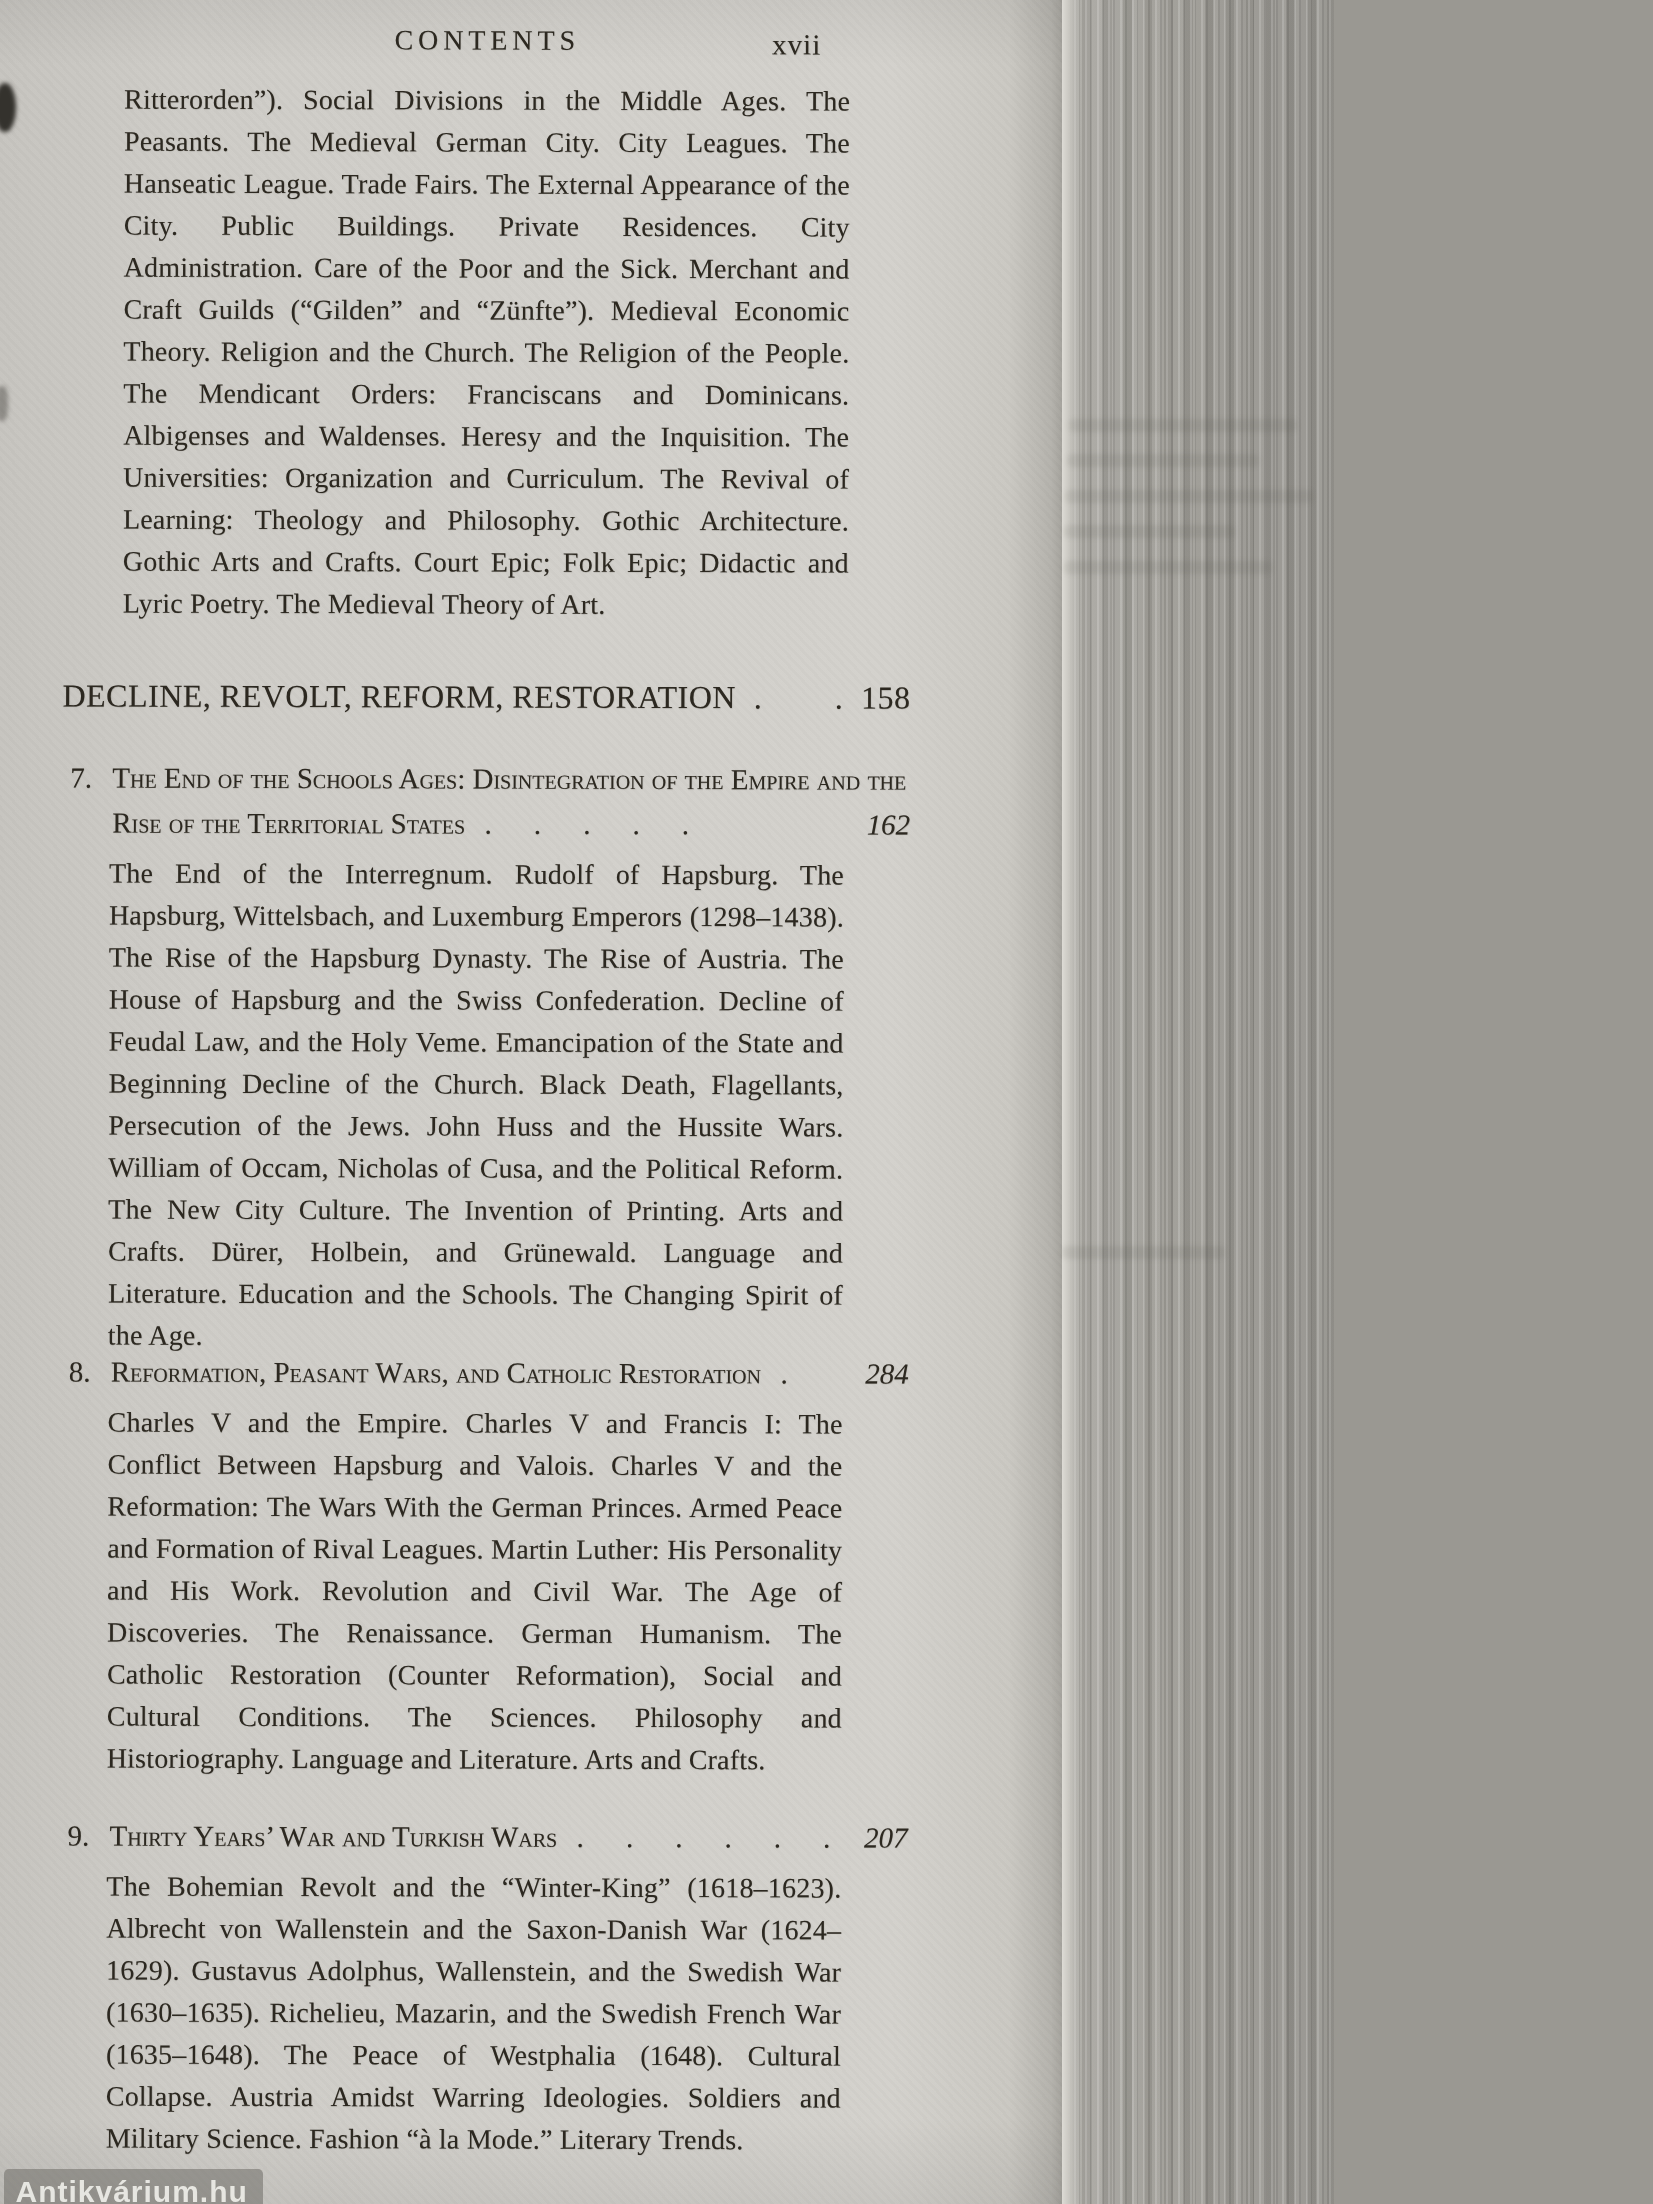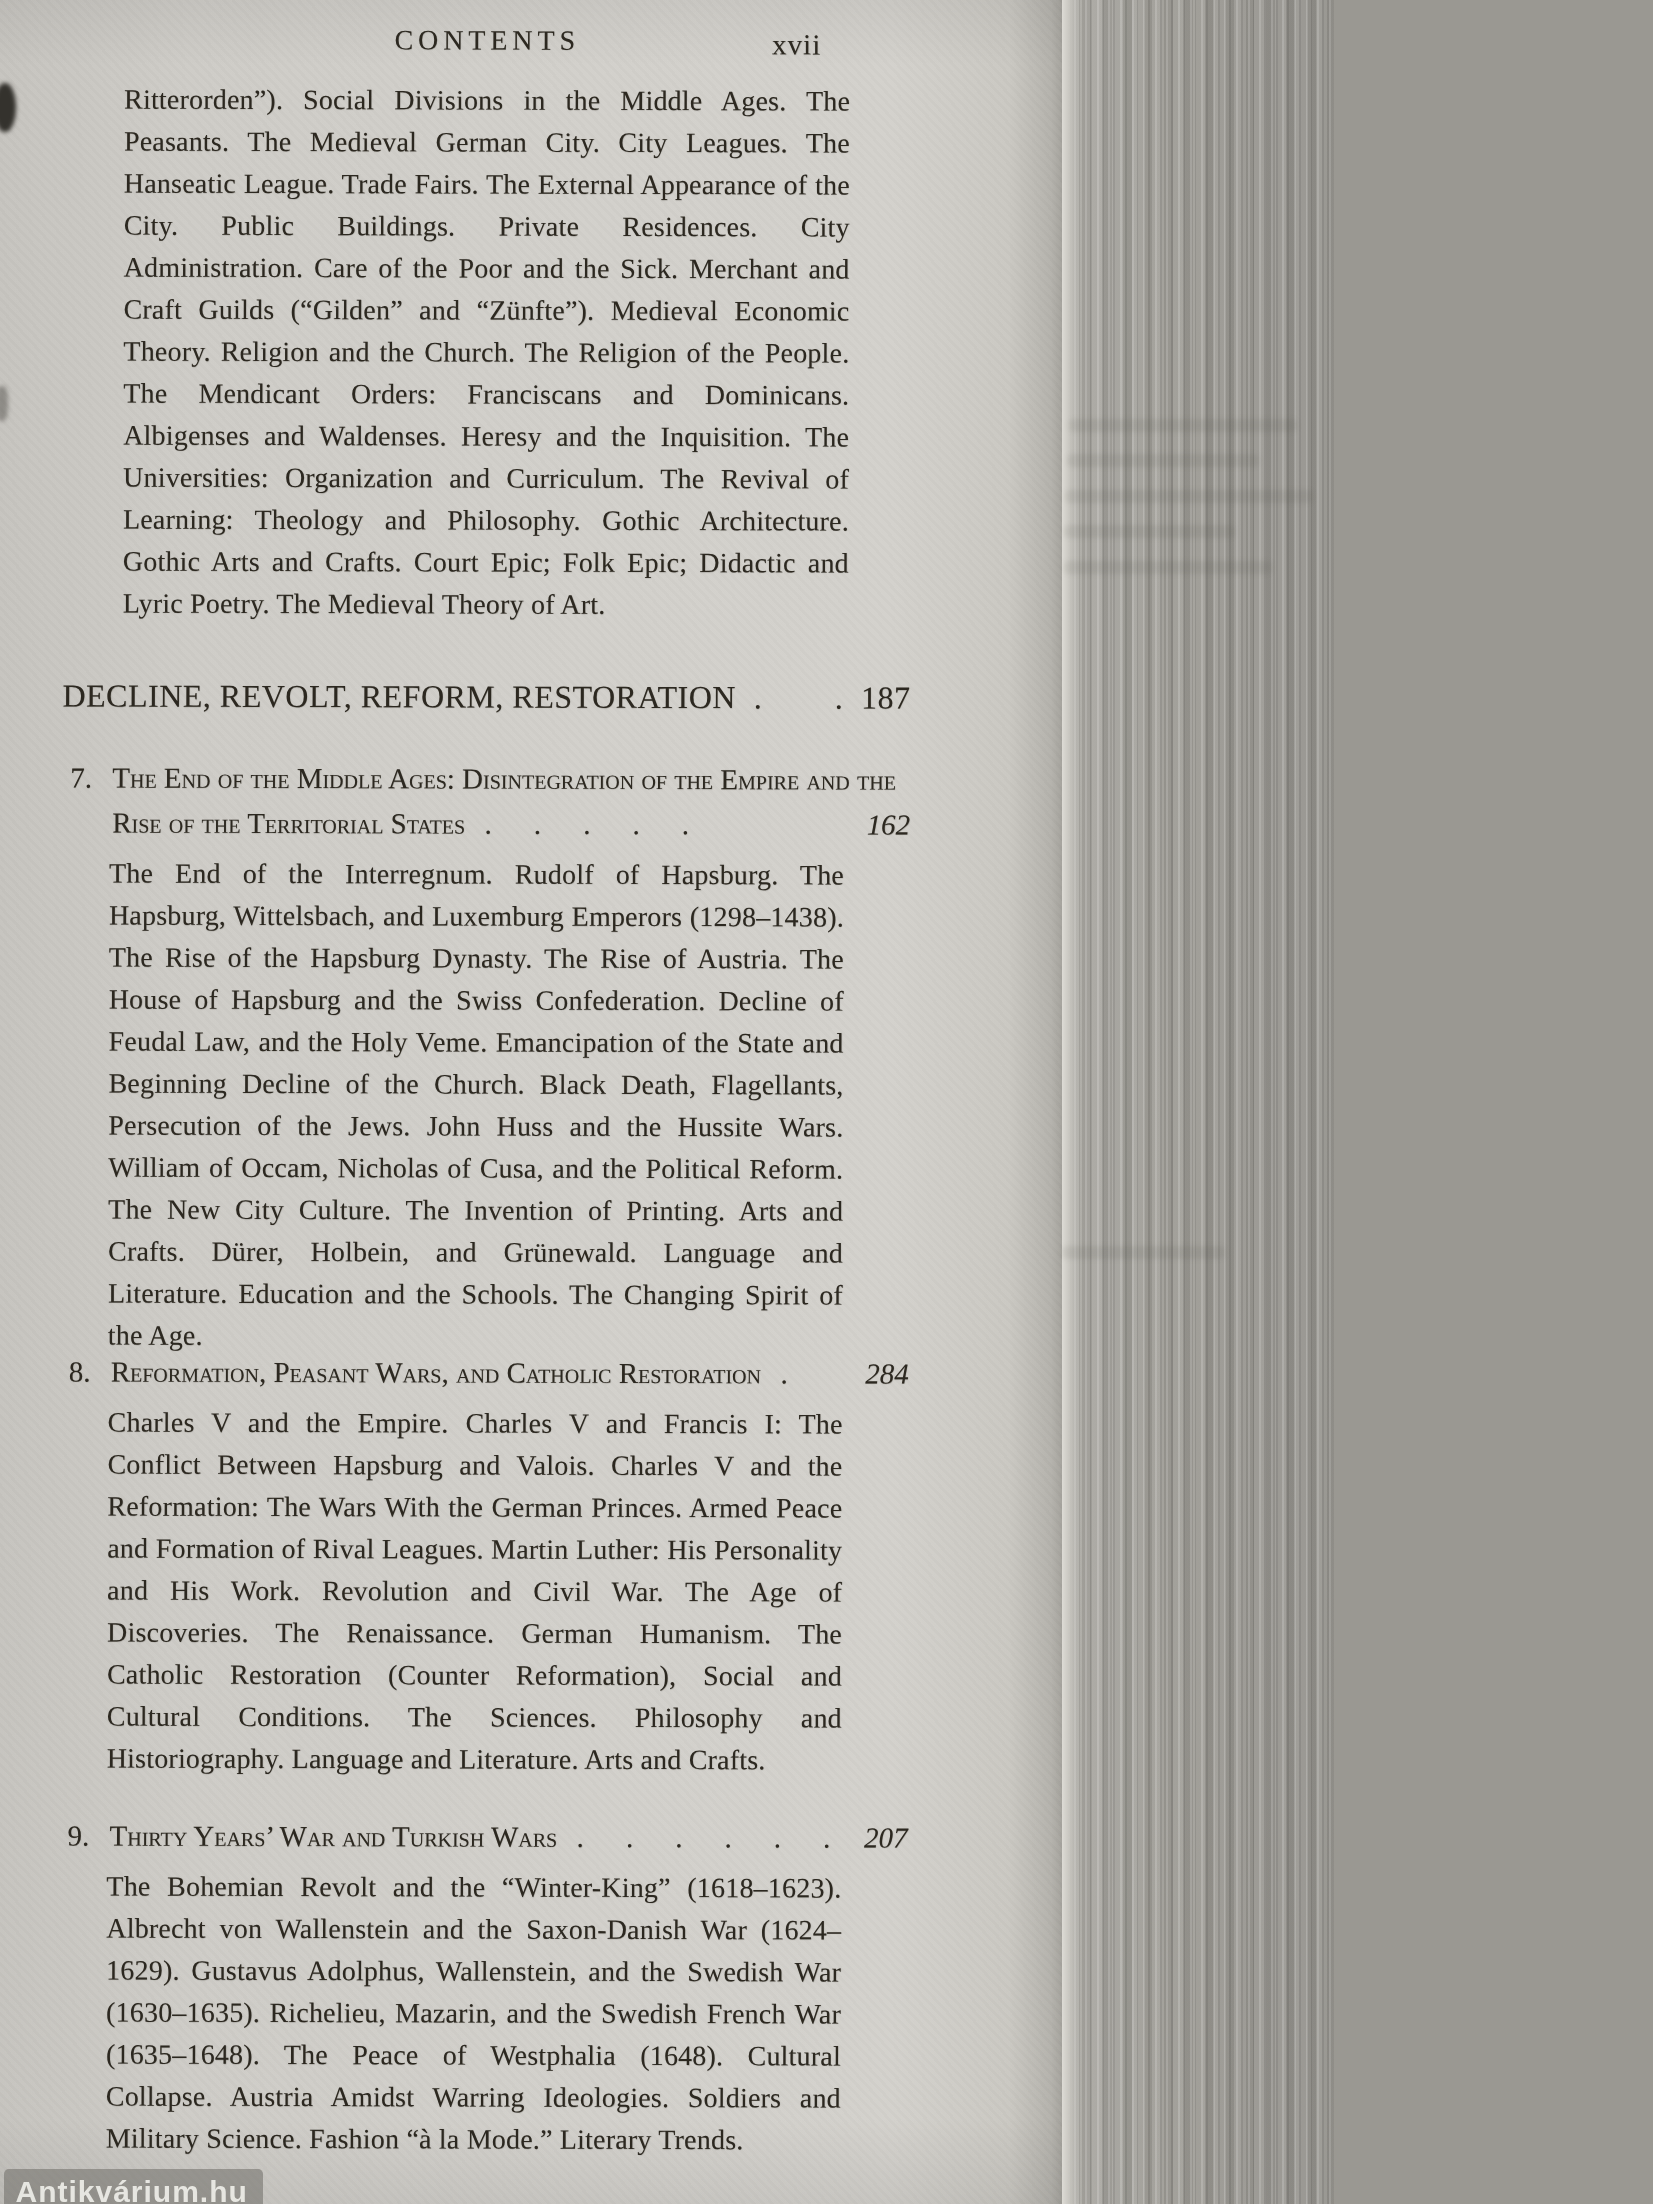--- a/index.html
+++ b/index.html
@@ -203,25 +203,25 @@
   <div class="content">
 
     <div class="header-title">CONTENTS</div>
     <div class="folio">xvii</div>
 
     <p class="para p-cont">Ritterorden”). Social Divisions in the Middle Ages. The Peasants. The Medieval German City. City Leagues. The Hanseatic League. Trade Fairs. The External Appearance of the City. Public Buildings. Private Residences. City Administration. Care of the Poor and the Sick. Merchant and Craft Guilds (“Gilden” and “Zünfte”). Medieval Economic Theory. Religion and the Church. The Religion of the People. The Mendicant Orders: Franciscans and Dominicans. Albigenses and Waldenses. Heresy and the Inquisition. The Universities: Organization and Curriculum. The Revival of Learning: Theology and Philosophy. Gothic Architecture. Gothic Arts and Crafts. Court Epic; Folk Epic; Didactic and Lyric Poetry. The Medieval Theory of Art.</p>
 
     <div class="part-heading">
       <span class="part-title">DECLINE, REVOLT, REFORM, RESTORATION</span>
       <span class="part-leader">. .</span>
-      <span class="part-page">187</span>
+      <span class="part-page">158</span>
     </div>
 
     <div class="chapter-heading h7">
-      <span class="chnum">7.</span><span class="chtitle">The End of the Middle Ages: Disintegration of the Empire and the Rise of the Territorial States</span><span class="chleader">. . . . .</span>
+      <span class="chnum">7.</span><span class="chtitle">The End of the Schools Ages: Disintegration of the Empire and the Rise of the Territorial States</span><span class="chleader">. . . . .</span>
       <span class="chpage">162</span>
     </div>
     <p class="para d7">The End of the Interregnum. Rudolf of Hapsburg. The Hapsburg, Wittelsbach, and Luxemburg Emperors (1298–1438). The Rise of the Hapsburg Dynasty. The Rise of Austria. The House of Hapsburg and the Swiss Confederation. Decline of Feudal Law, and the Holy Veme. Emancipation of the State and Beginning Decline of the Church. Black Death, Flagellants, Persecution of the Jews. John Huss and the Hussite Wars. William of Occam, Nicholas of Cusa, and the Political Reform. The New City Culture. The Invention of Printing. Arts and Crafts. Dürer, Holbein, and Grünewald. Language and Literature. Education and the Schools. The Changing Spirit of the Age.</p>
 
     <div class="chapter-heading h8">
       <span class="chnum">8.</span><span class="chtitle">Reformation, Peasant Wars, and Catholic Restoration</span><span class="chleader">.</span>
       <span class="chpage">284</span>
     </div>
     <p class="para d8">Charles V and the Empire. Charles V and Francis I: The Conflict Between Hapsburg and Valois. Charles V and the Reformation: The Wars With the German Princes. Armed Peace and Formation of Rival Leagues. Martin Luther: His Personality and His Work. Revolution and Civil War. The Age of Discoveries. The Renaissance. German Humanism. The Catholic Restoration (Counter Reformation), Social and Cultural Conditions. The Sciences. Philosophy and Historiography. Language and Literature. Arts and Crafts.</p>
 

